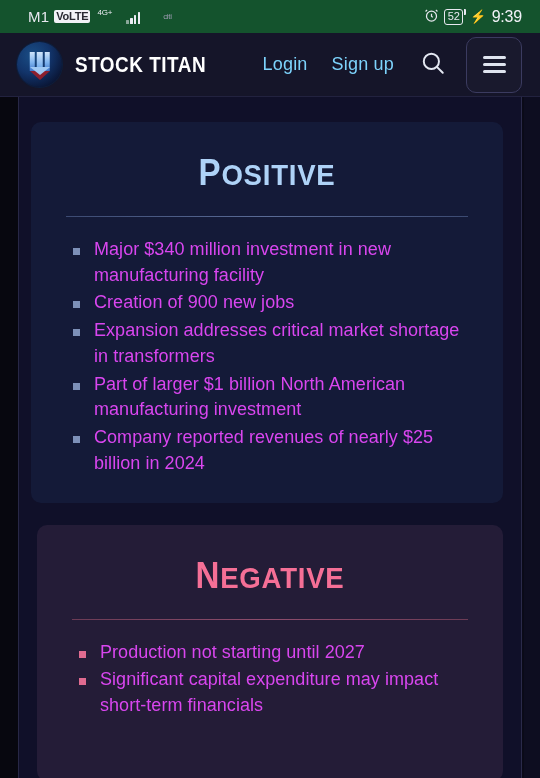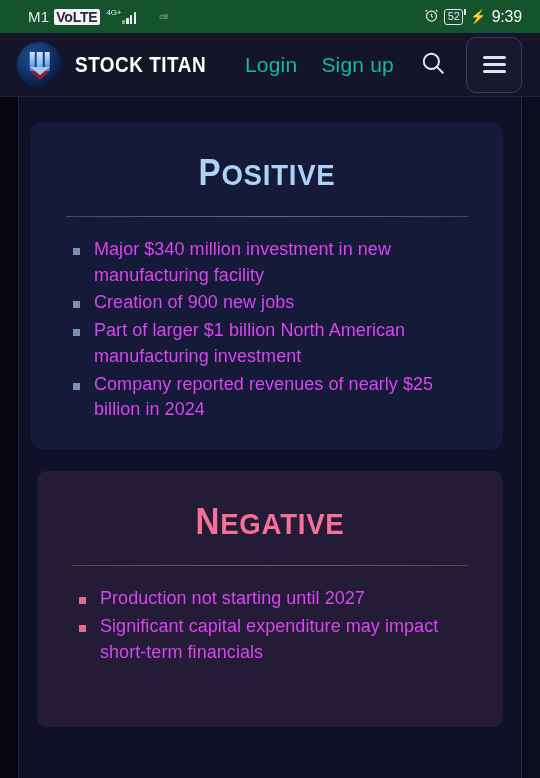--- a/index.html
+++ b/index.html
@@ -46,25 +46,25 @@
     font-size:14px;
     z-index:30;
   }
   .sb-left {
     display:flex; align-items:center; gap:5px;
     margin-left:28px;
   }
   .sb-carrier { font-size:15px; letter-spacing:.2px; color:#e8e8f0; }
   .sb-volte {
     background:#f2f2f7; color:#2a2a33;
-    font-size:14px; font-weight:bold; letter-spacing:-.2px;
+    font-size:11px; font-weight:bold; letter-spacing:-.2px;
     padding:1px 2px; border-radius:2px; line-height:1;
   }
   .sb-net {
-    display:flex; align-items:flex-end; gap:1px; margin-left:2px;
+    display:flex; align-items:flex-end; gap:14px; margin-left:2px;
   }
   .sb-net-label {
     font-size:8px; line-height:1; color:#ececf4; margin-bottom:7px;
     letter-spacing:-.2px;
   }
   .sb-bars { display:flex; align-items:flex-end; gap:1.2px; }
   .sb-bars i { display:block; width:2.6px; background:#ececf4; border-radius:.5px; }
   .sb-bars i:nth-child(1){height:4px;opacity:.55;}
   .sb-bars i:nth-child(2){height:6px;}
   .sb-bars i:nth-child(3){height:9px;}
@@ -137,21 +137,21 @@
     border-top:8px solid #9fc8f3;
   }
   .brand-name {
     color:#ffffff; font-size:22px; font-weight:bold;
     letter-spacing:.6px;
     transform:scaleX(.86); transform-origin:left center;
     font-family:"Liberation Sans Narrow","Liberation Sans",sans-serif;
   }
   .nav { margin-left:auto; display:flex; align-items:center; }
   .nav a {
-    color:#14b8a6; font-size:21px; text-decoration:none;
+    color:#7dd3fc; font-size:18px; text-decoration:none;
     margin-right:24px; letter-spacing:.2px;
   }
   .search-btn {
     width:30px;height:30px; margin-right:18px;
     display:flex;align-items:center;justify-content:center;
     background:none;border:none;cursor:pointer;
   }
   .menu-btn {
     width:56px;height:56px; margin-right:18px;
     border:1px solid #3b3b60; border-radius:10px;
@@ -297,20 +297,21 @@
   <div class="edge-line-r"></div>
 
   <div class="content">
 
     <div class="card card-positive">
       <div class="card-title pos"><span class="cap">P</span><span>OSITIVE</span></div>
       <div class="divider pos"></div>
       <ul class="points pos">
         <li>Major $340 million investment in new manufacturing facility</li>
         <li>Creation of 900 new jobs</li>
+        <li>Expansion addresses critical market shortage in transformers</li>
         <li>Part of larger $1 billion North American manufacturing investment</li>
         <li>Company reported revenues of nearly $25 billion in 2024</li>
       </ul>
     </div>
 
     <div class="card card-negative">
       <div class="card-title neg"><span class="cap">N</span><span>EGATIVE</span></div>
       <div class="divider neg"></div>
       <ul class="points neg">
         <li>Production not starting until 2027</li>

